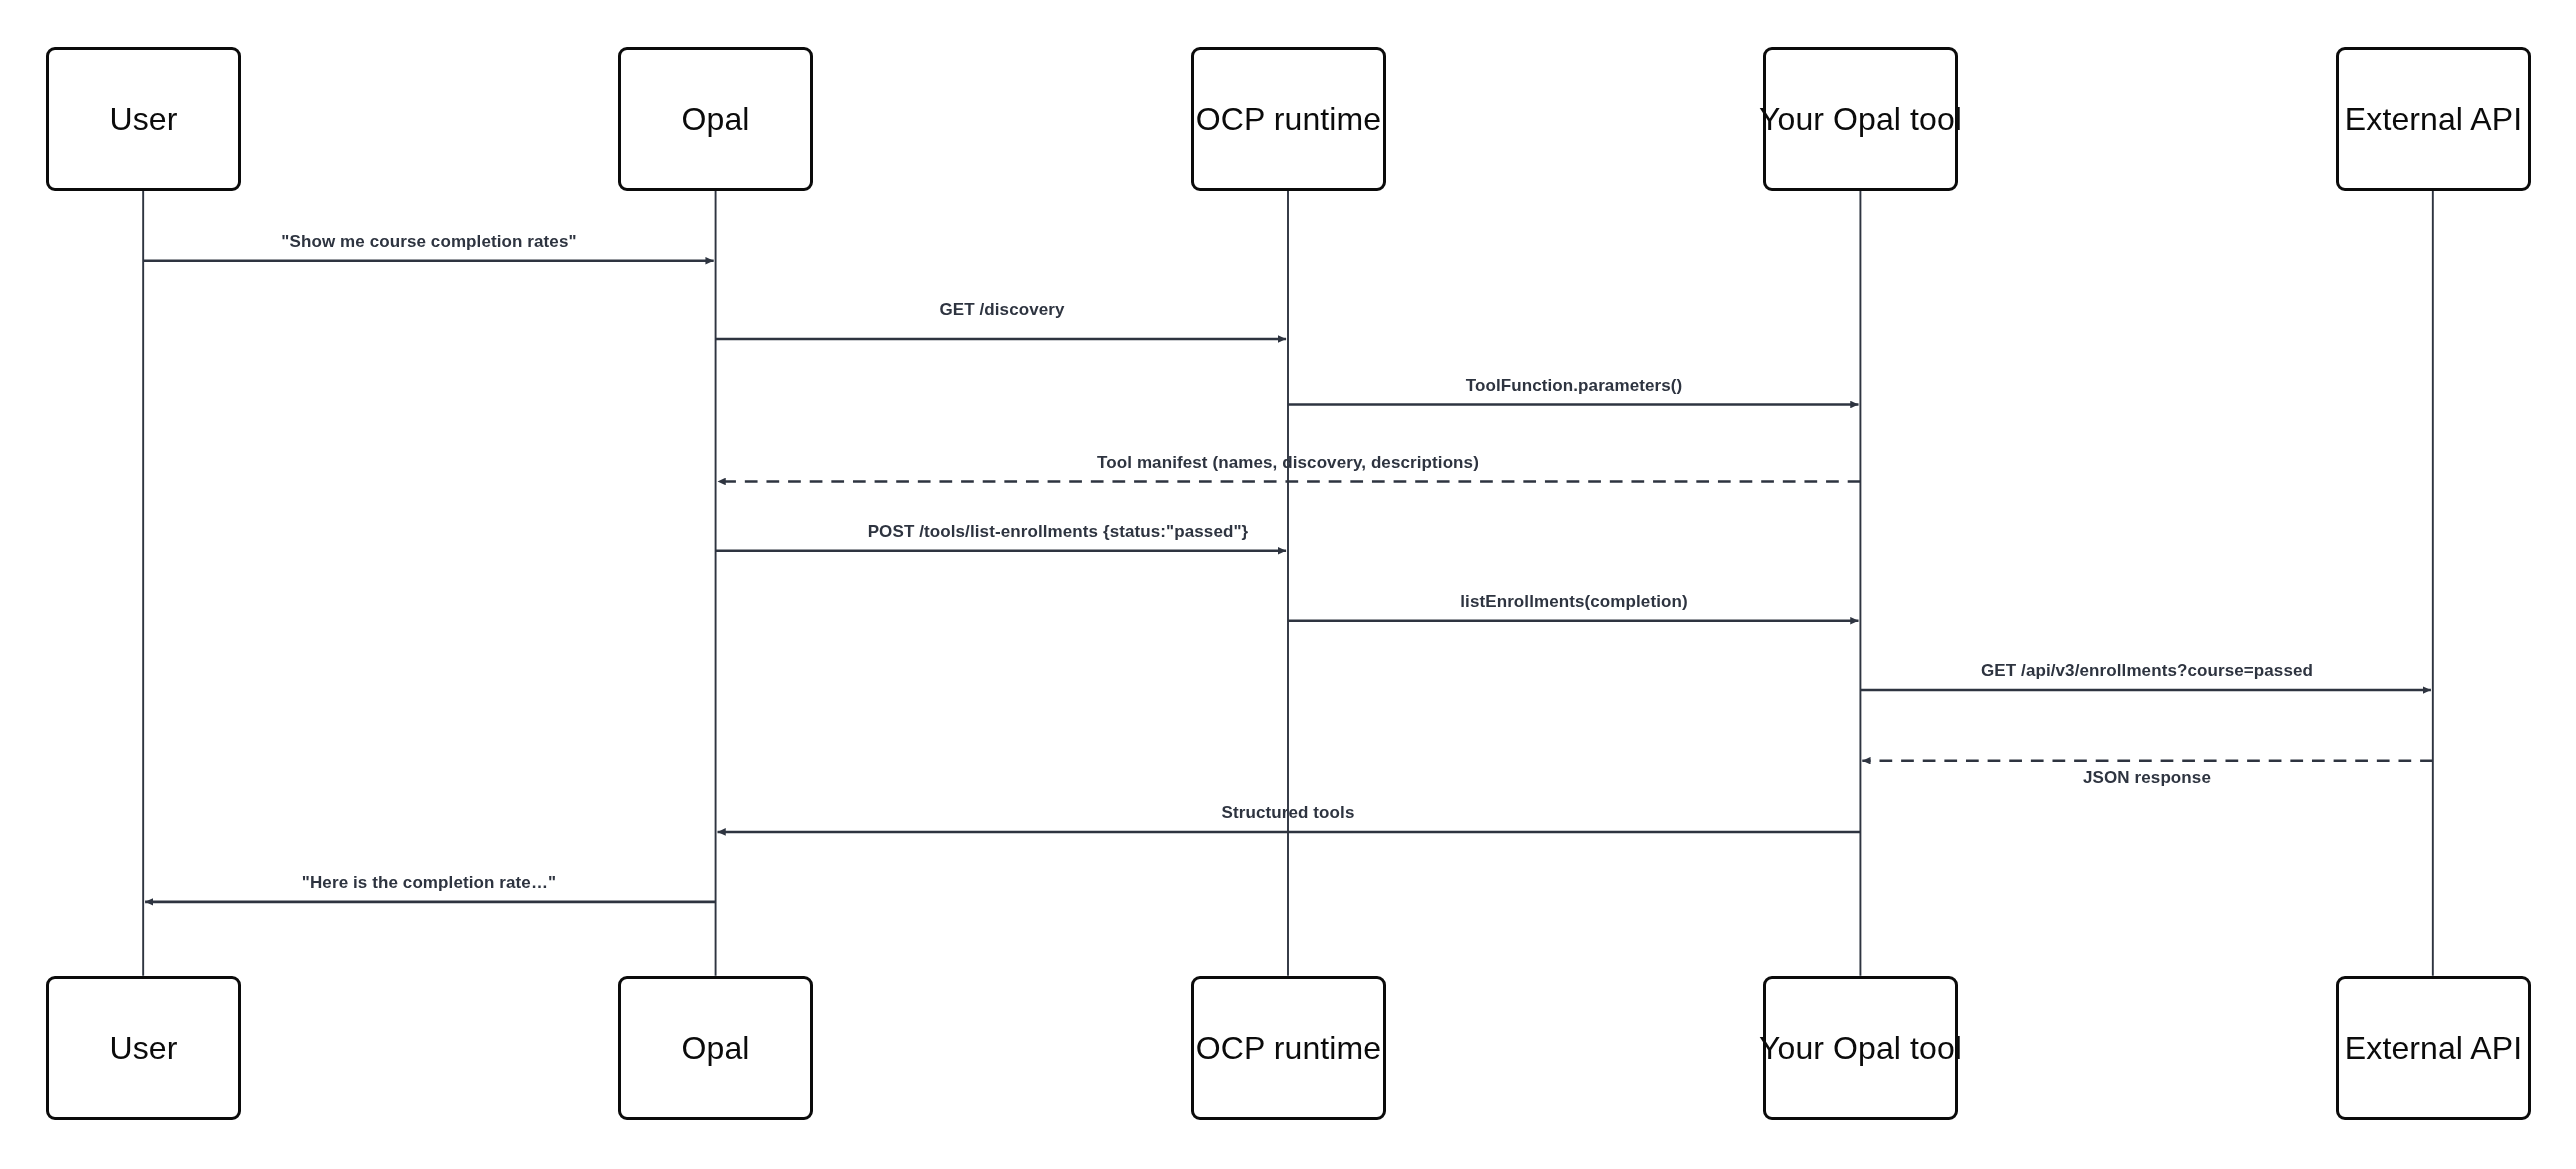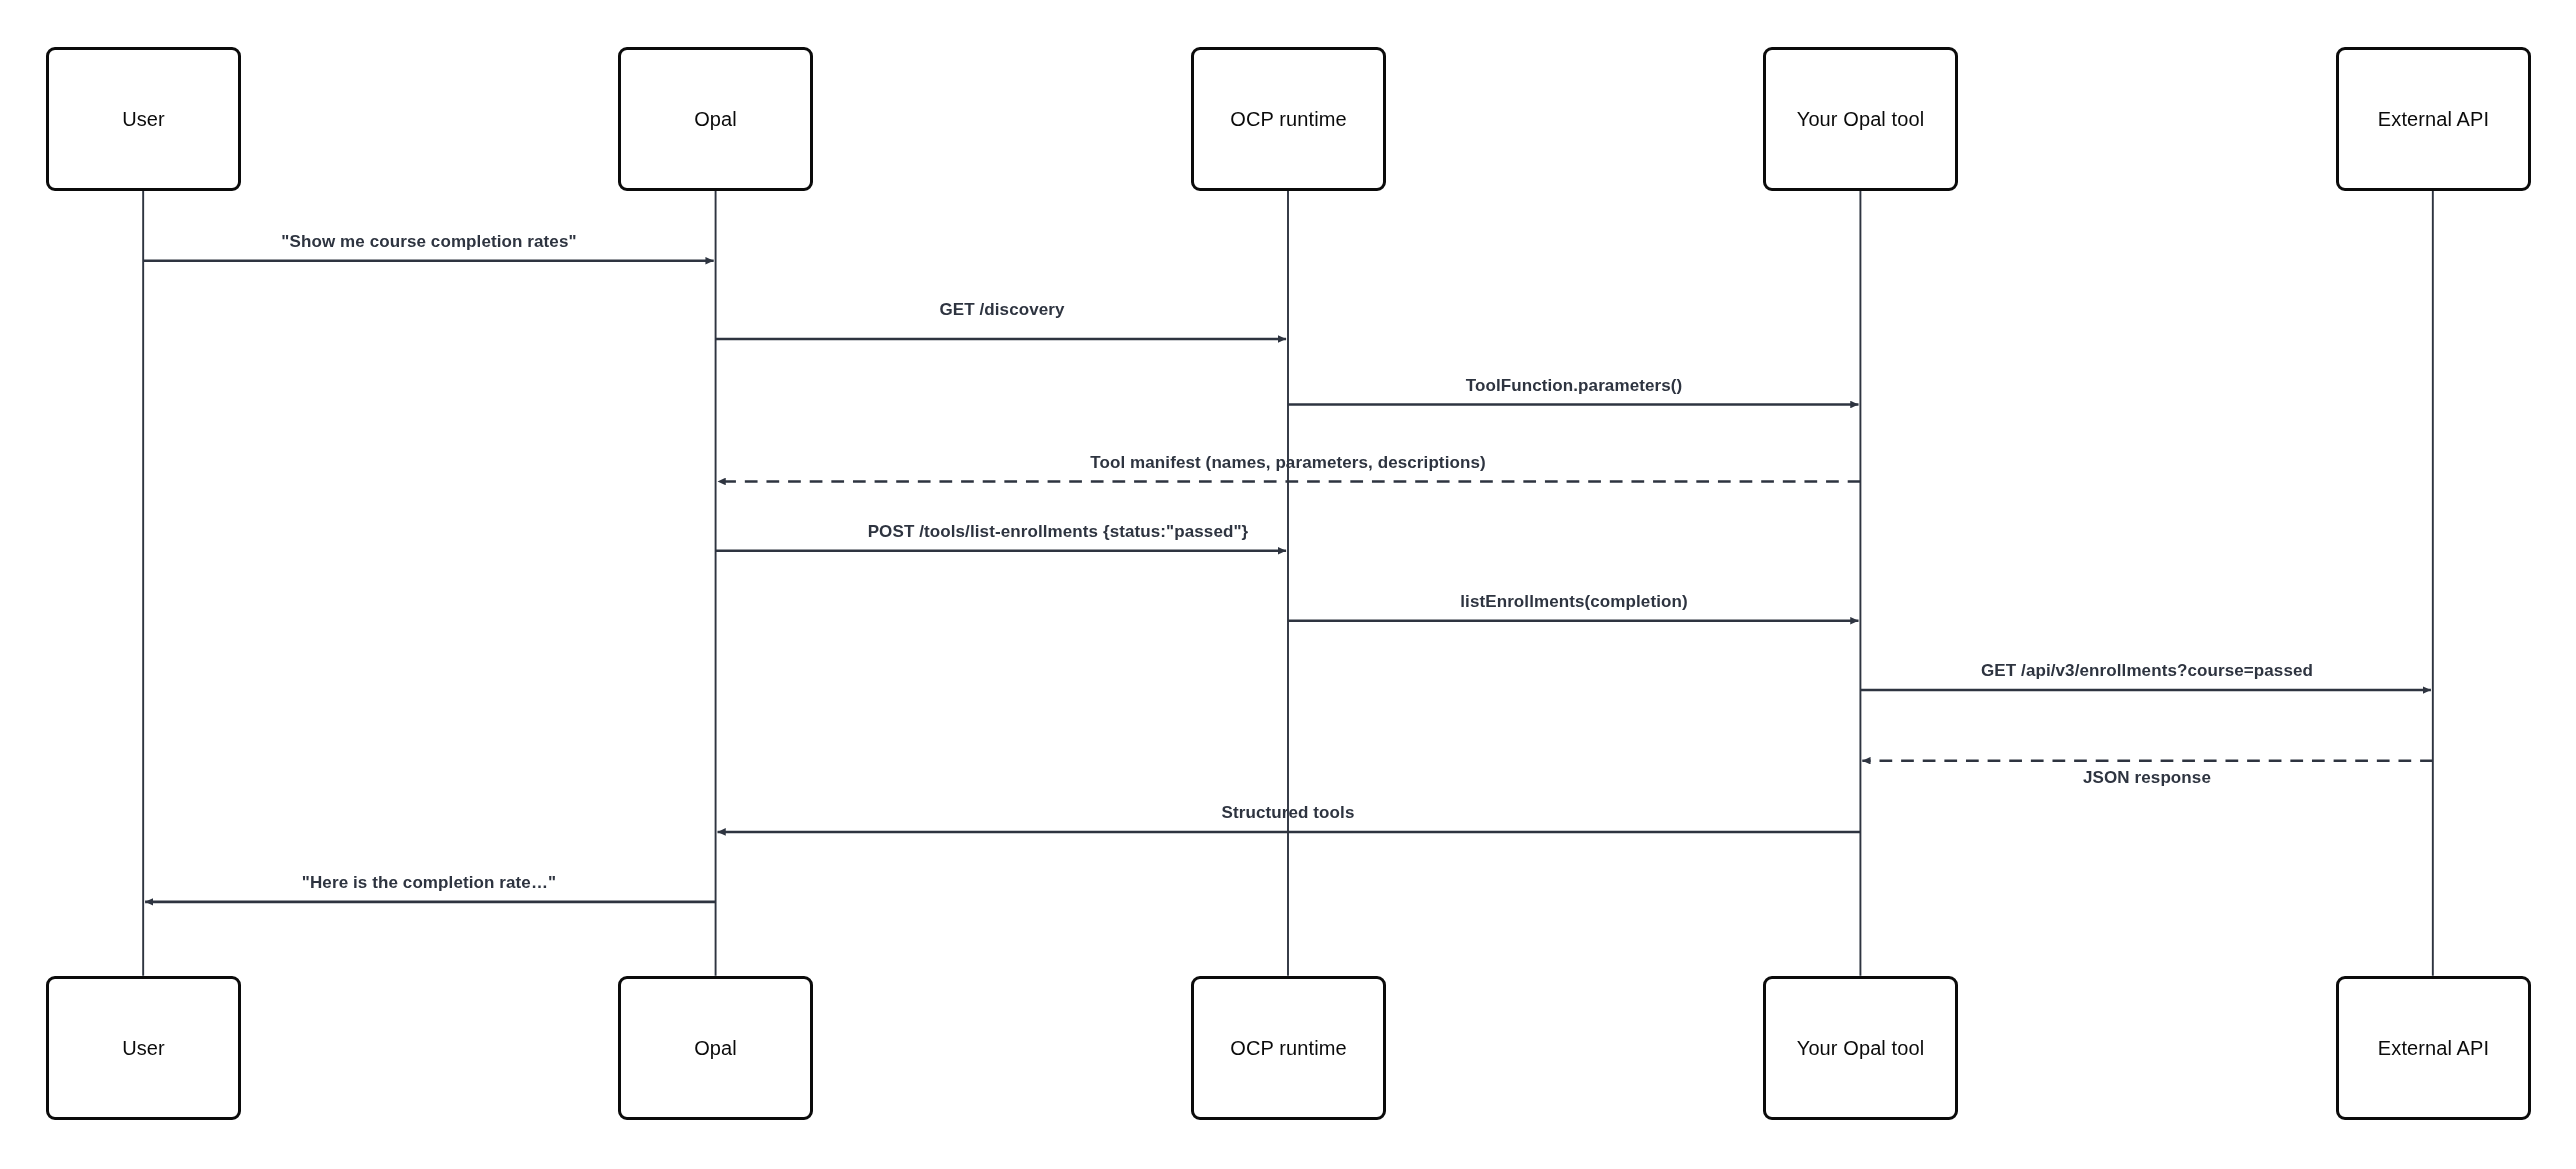--- a/index.html
+++ b/index.html
@@ -30,21 +30,21 @@
     box-sizing: border-box;
     border: 3.8px solid #0b0b0b;
     border-radius: 9px;
     background: #ffffff;
     display: flex;
     align-items: center;
     justify-content: center;
   }
   .actor-label {
     font-family: "Liberation Sans", sans-serif;
-    font-size: 20px;
+    font-size: 32px;
     font-weight: 400;
     color: #0b0b0b;
     white-space: nowrap;
     letter-spacing: 0.1px;
   }
   .msg-label {
     position: absolute;
     font-family: "Liberation Sans", sans-serif;
     font-size: 17px;
     font-weight: 700;
@@ -120,21 +120,21 @@
         <span class="actor-label">Your Opal tool</span>
       </div>
       <div class="actor-box" style="left: 2336px; top: 976px; width: 195px; height: 144px;">
         <span class="actor-label">External API</span>
       </div>
     </div>
   <div id="labels">
       <div class="msg-label" style="left: 429px; top: 252px;">"Show me course completion rates"</div>
       <div class="msg-label" style="left: 1002px; top: 320px;">GET /discovery</div>
       <div class="msg-label" style="left: 1574px; top: 396px;">ToolFunction.parameters()</div>
-      <div class="msg-label" style="left: 1288px; top: 473px;">Tool manifest (names, parameters, descriptions)</div>
+      <div class="msg-label" style="left: 1288px; top: 473px;">Tool manifest (names, discovery, descriptions)</div>
       <div class="msg-label" style="left: 1058px; top: 542px;">POST /tools/list-enrollments {status:"passed"}</div>
       <div class="msg-label" style="left: 1574px; top: 612px;">listEnrollments(completion)</div>
       <div class="msg-label" style="left: 2147px; top: 681px;">GET /api/v3/enrollments?course=passed</div>
       <div class="msg-label" style="left: 2147px; top: 752px; margin-top: 36px;">JSON response</div>
       <div class="msg-label" style="left: 1288px; top: 823px;">Structured tools</div>
       <div class="msg-label" style="left: 429px; top: 893px;">"Here is the completion rate…"</div>
     </div>
 
 </div>
 

